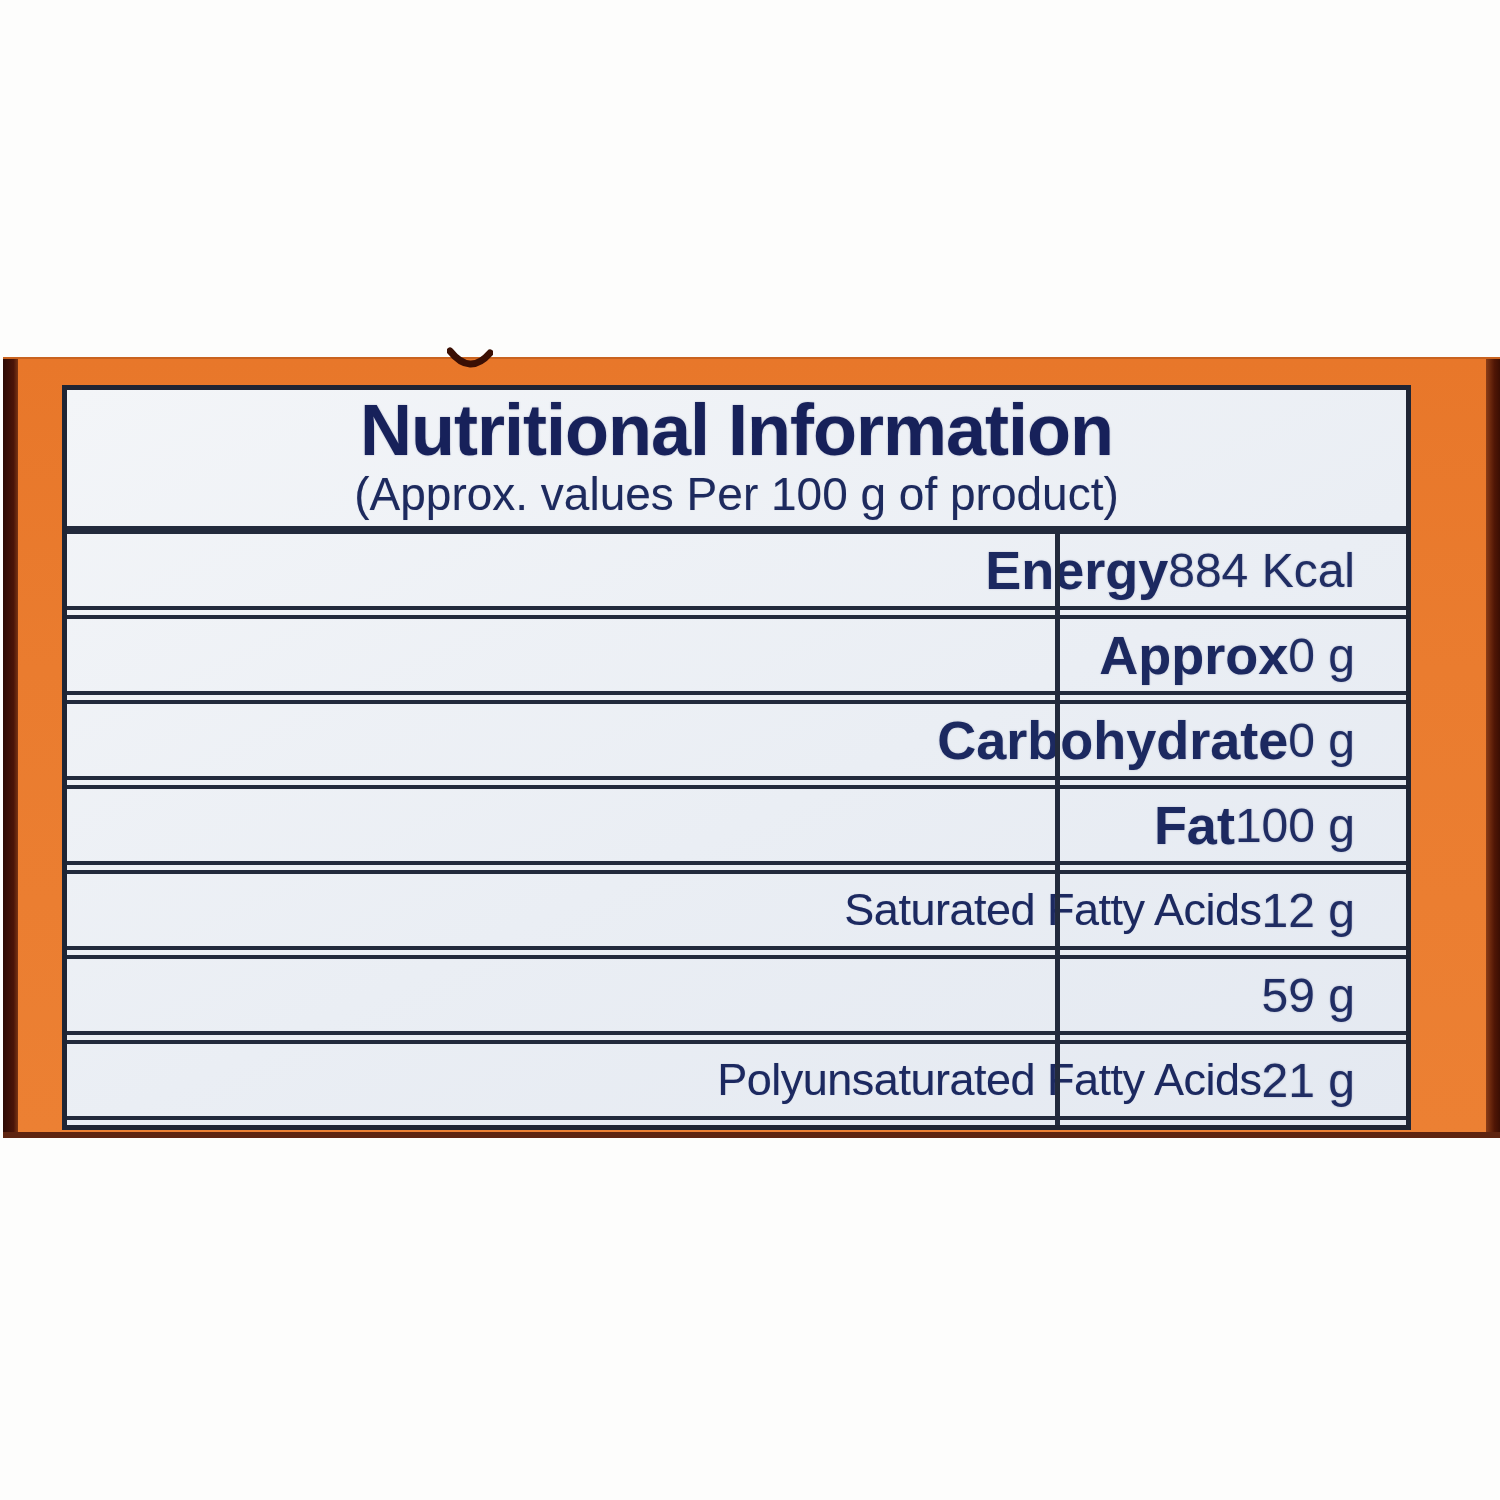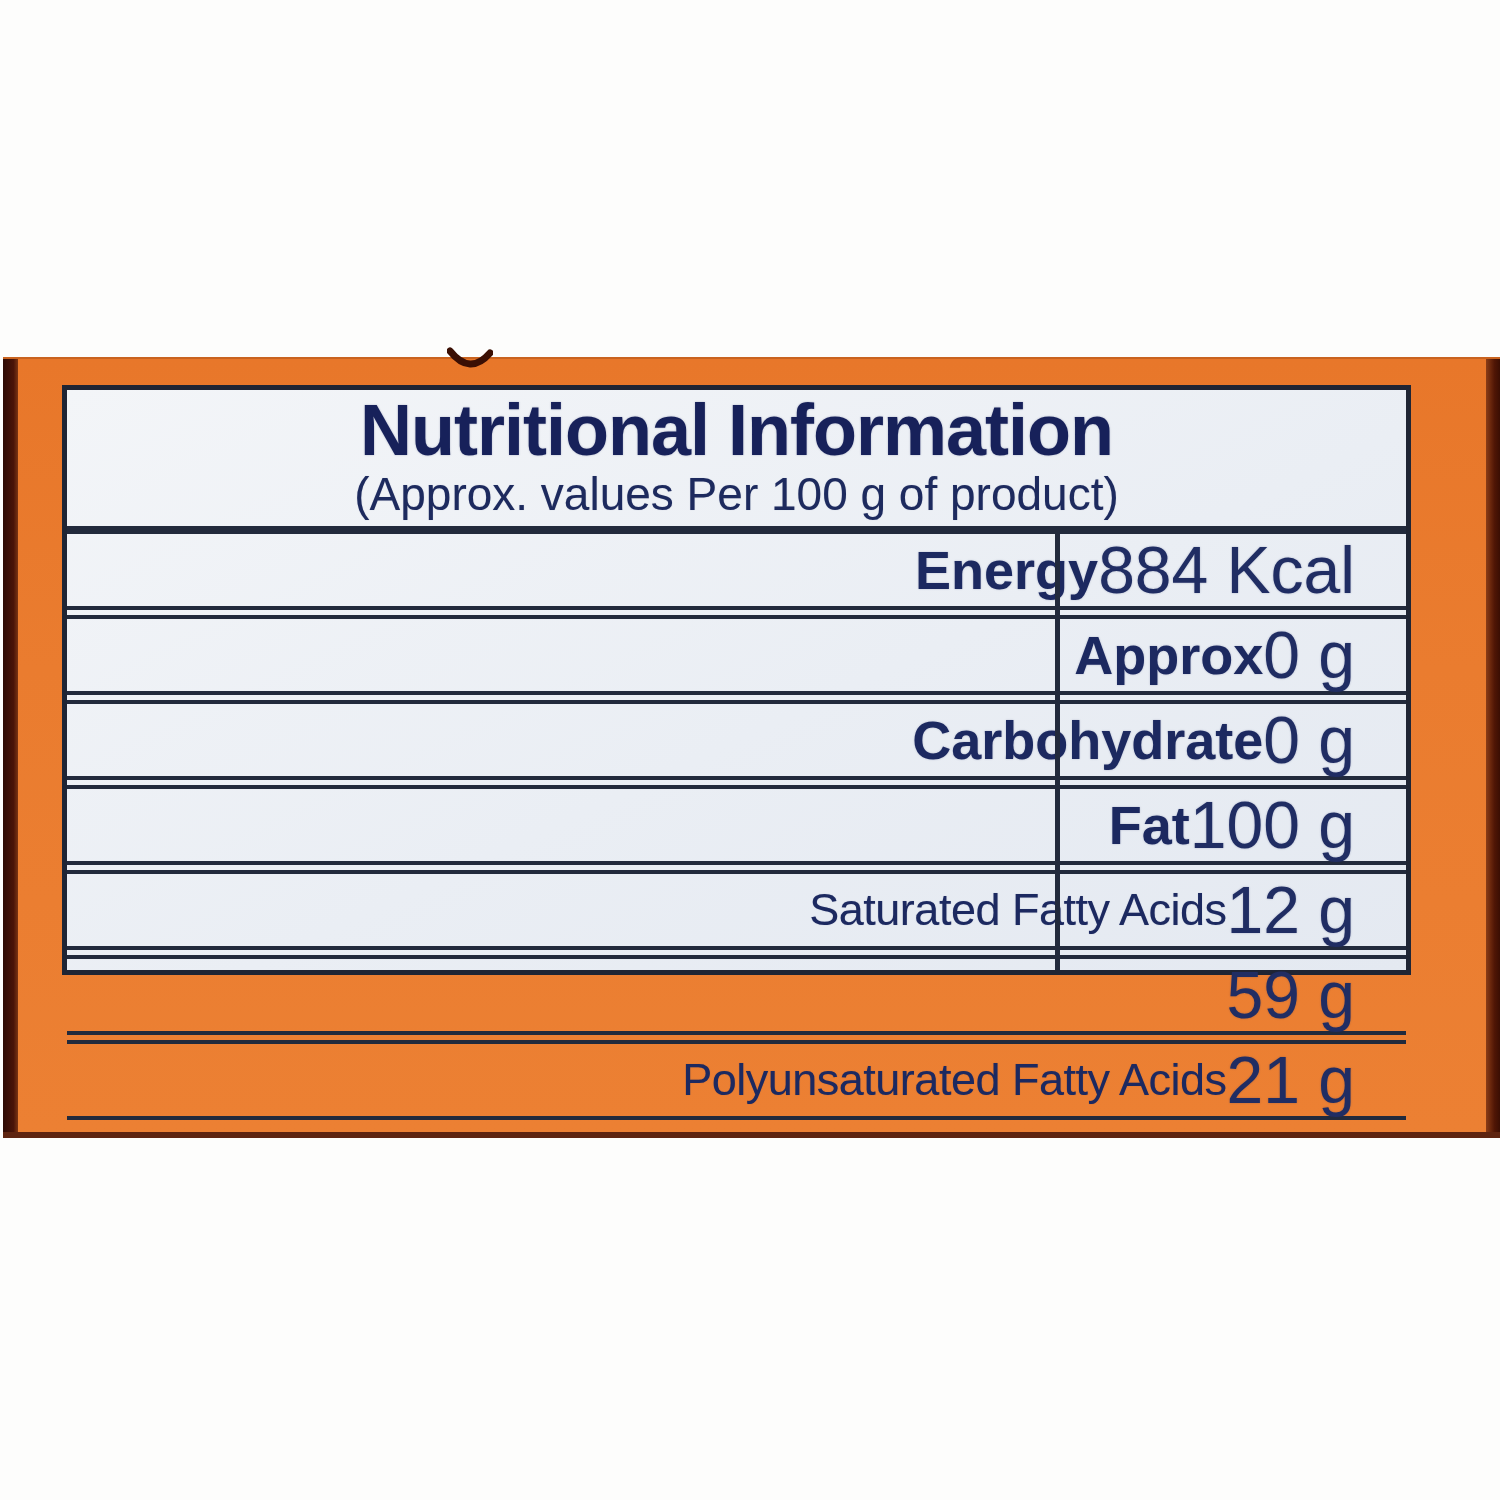--- a/index.html
+++ b/index.html
@@ -47,21 +47,21 @@
     top: 344px;
     z-index: 5;
   }
 
   
   .nutri-table {
     position: absolute;
     left: 59px;
     top: 26px;
     width: 1349px;
-    height: 590px;
+    height: 745px;
     box-sizing: border-box;
     border: 5px solid #1f2534;
     background: linear-gradient(155deg, #f3f5f8 0%, #eaeef4 55%, #e4e9f1 100%);
     color: #1d2a5e;
   }
   .table-inner {
     position: relative;
     width: 100%;
     height: 100%;
   }
@@ -113,21 +113,21 @@
   }
   .row.sub .row-name {
     padding-left: 84px;
     font-size: 45px;
     font-weight: 400;
     letter-spacing: -0.5px;
     text-shadow: 0 0 1px rgba(28, 41, 96, 0.30);
   }
   .row-value {
     padding-right: 51px;
-    font-size: 66px;
+    font-size: 48px;
     font-weight: 400;
     color: #202d63;
     text-shadow: 0 0 2px rgba(32, 45, 99, 0.32);
     white-space: nowrap;
     text-align: right;
   }
 
   .v-divider {
     position: absolute;
     left: 988px;

